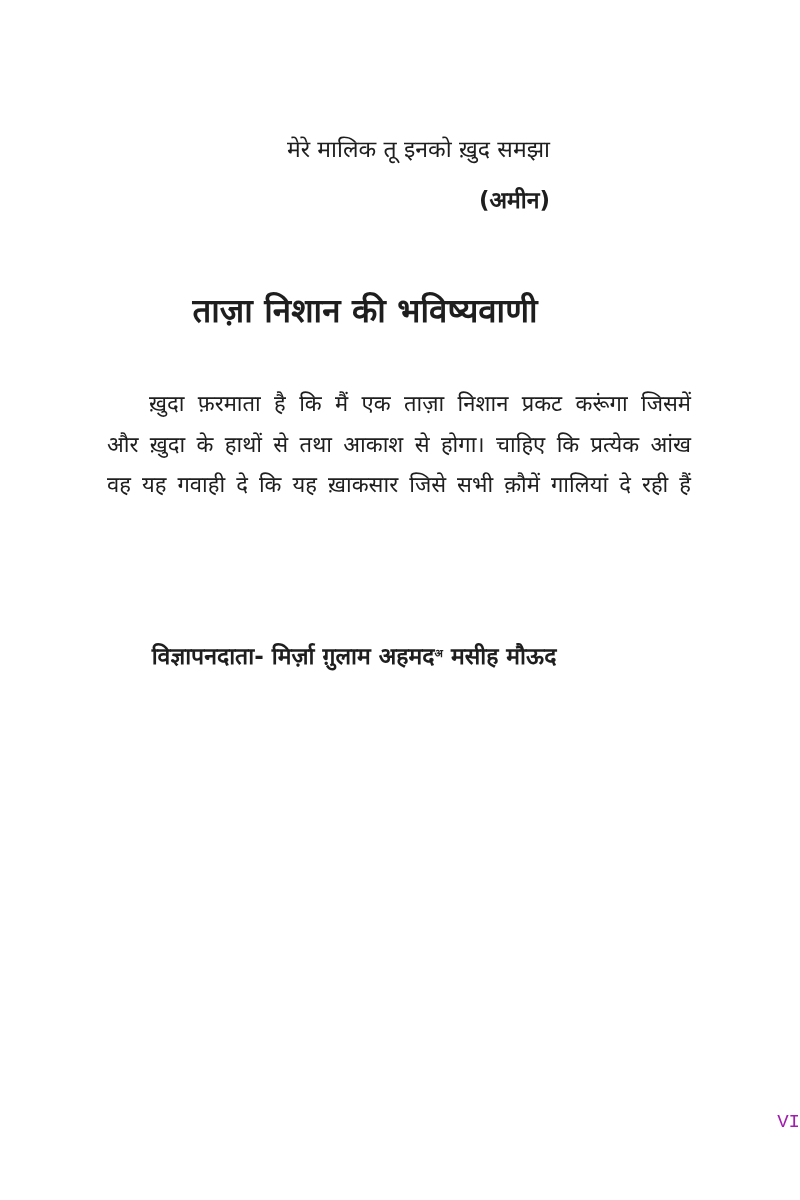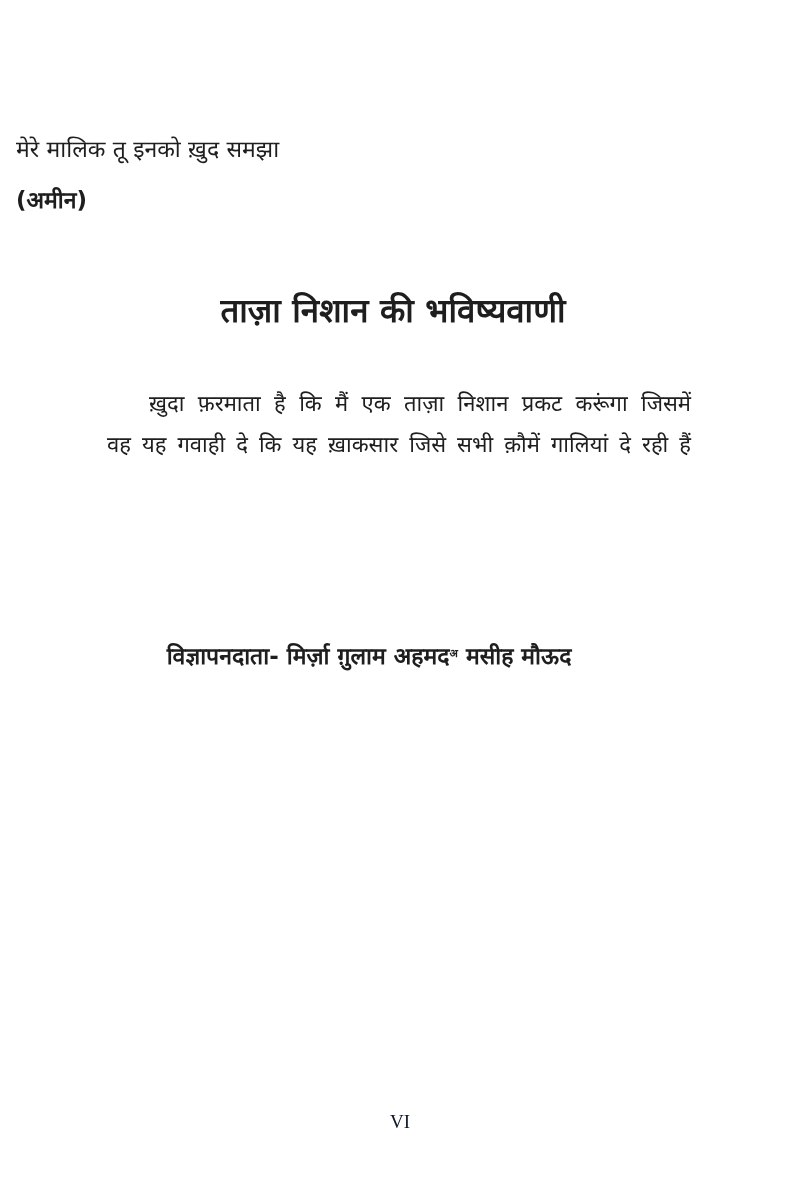--- a/index.html
+++ b/index.html
@@ -18,22 +18,21 @@
     .page {
       position: absolute;
       left: 0; top: 0;
       width: 800px; height: 1200px;
     }
     .poem {
       position: absolute;
       left: 0;
       width: 550px;
       top: 128px;
-      text-align: left;
-      padding-left: 16px;
+      text-align: right;
     }
     .poem-line {
       font-size: 23px;
       line-height: 42px;
       height: 42px;
       white-space: nowrap;
     }
     .poem-amen {
       font-size: 23px;
       font-weight: bold;
@@ -45,21 +44,20 @@
     .heading {
       position: absolute;
       left: 0;
       width: 730px;
       top: 286px;
       text-align: center;
       font-size: 33px;
       font-weight: bold;
       line-height: 50px;
       white-space: nowrap;
-      padding-left: 28px;
     }
     .body-text {
       position: absolute;
       left: 107px;
       width: 584px;
       top: 344px;
       margin-top: 40px;
     }
     .body-line {
       font-size: 22px;
@@ -79,54 +77,54 @@
     .signature {
       position: absolute;
       left: 0;
       width: 708px;
       top: 636px;
       text-align: center;
       font-size: 23px;
       font-weight: bold;
       line-height: 40px;
       white-space: nowrap;
-      margin-left: 15px;
     }
     .signature sup {
       font-size: 11px;
       vertical-align: top;
       position: relative;
       top: -2px;
     }
     .page-number {
       position: absolute;
       left: 0;
       width: 800px;
       top: 1110px;
-      text-align: center;
-      font-family: Liberation Serif, serif;
+      text-align: right;
+      font-family: Liberation Mono, monospace;
       font-size: 19px;
       line-height: 24px;
-      color: #0f172a;
+      color: #a21caf;
     }
   </style>
 </head>
 <body>
 
 <div class="page">
 
   <div class="poem">
     <div class="poem-line">मेरे मालिक तू इनको ख़ुद समझा</div>
     <div class="poem-amen">(अमीन)</div>
   </div>
 
   <div class="heading">ताज़ा निशान की भविष्यवाणी</div>
 
   <div class="body-text">
     <div class="body-line indent">ख़ुदा फ़रमाता है कि मैं एक ताज़ा निशान प्रकट करूंगा जिसमें</div>
+    <div class="body-line">और ख़ुदा के हाथों से तथा आकाश से होगा। चाहिए कि प्रत्येक आंख</div>
     <div class="body-line">वह यह गवाही दे कि यह ख़ाकसार जिसे सभी क़ौमें गालियां दे रही हैं</div>
   </div>
 
   <div class="signature"><span>विज्ञापनदाता- मिर्ज़ा ग़ुलाम अहमद</span><sup>अ</sup><span> मसीह मौऊद</span></div>
 
   <div class="page-number">VI</div>
 
 </div>
 
 </body></html>

